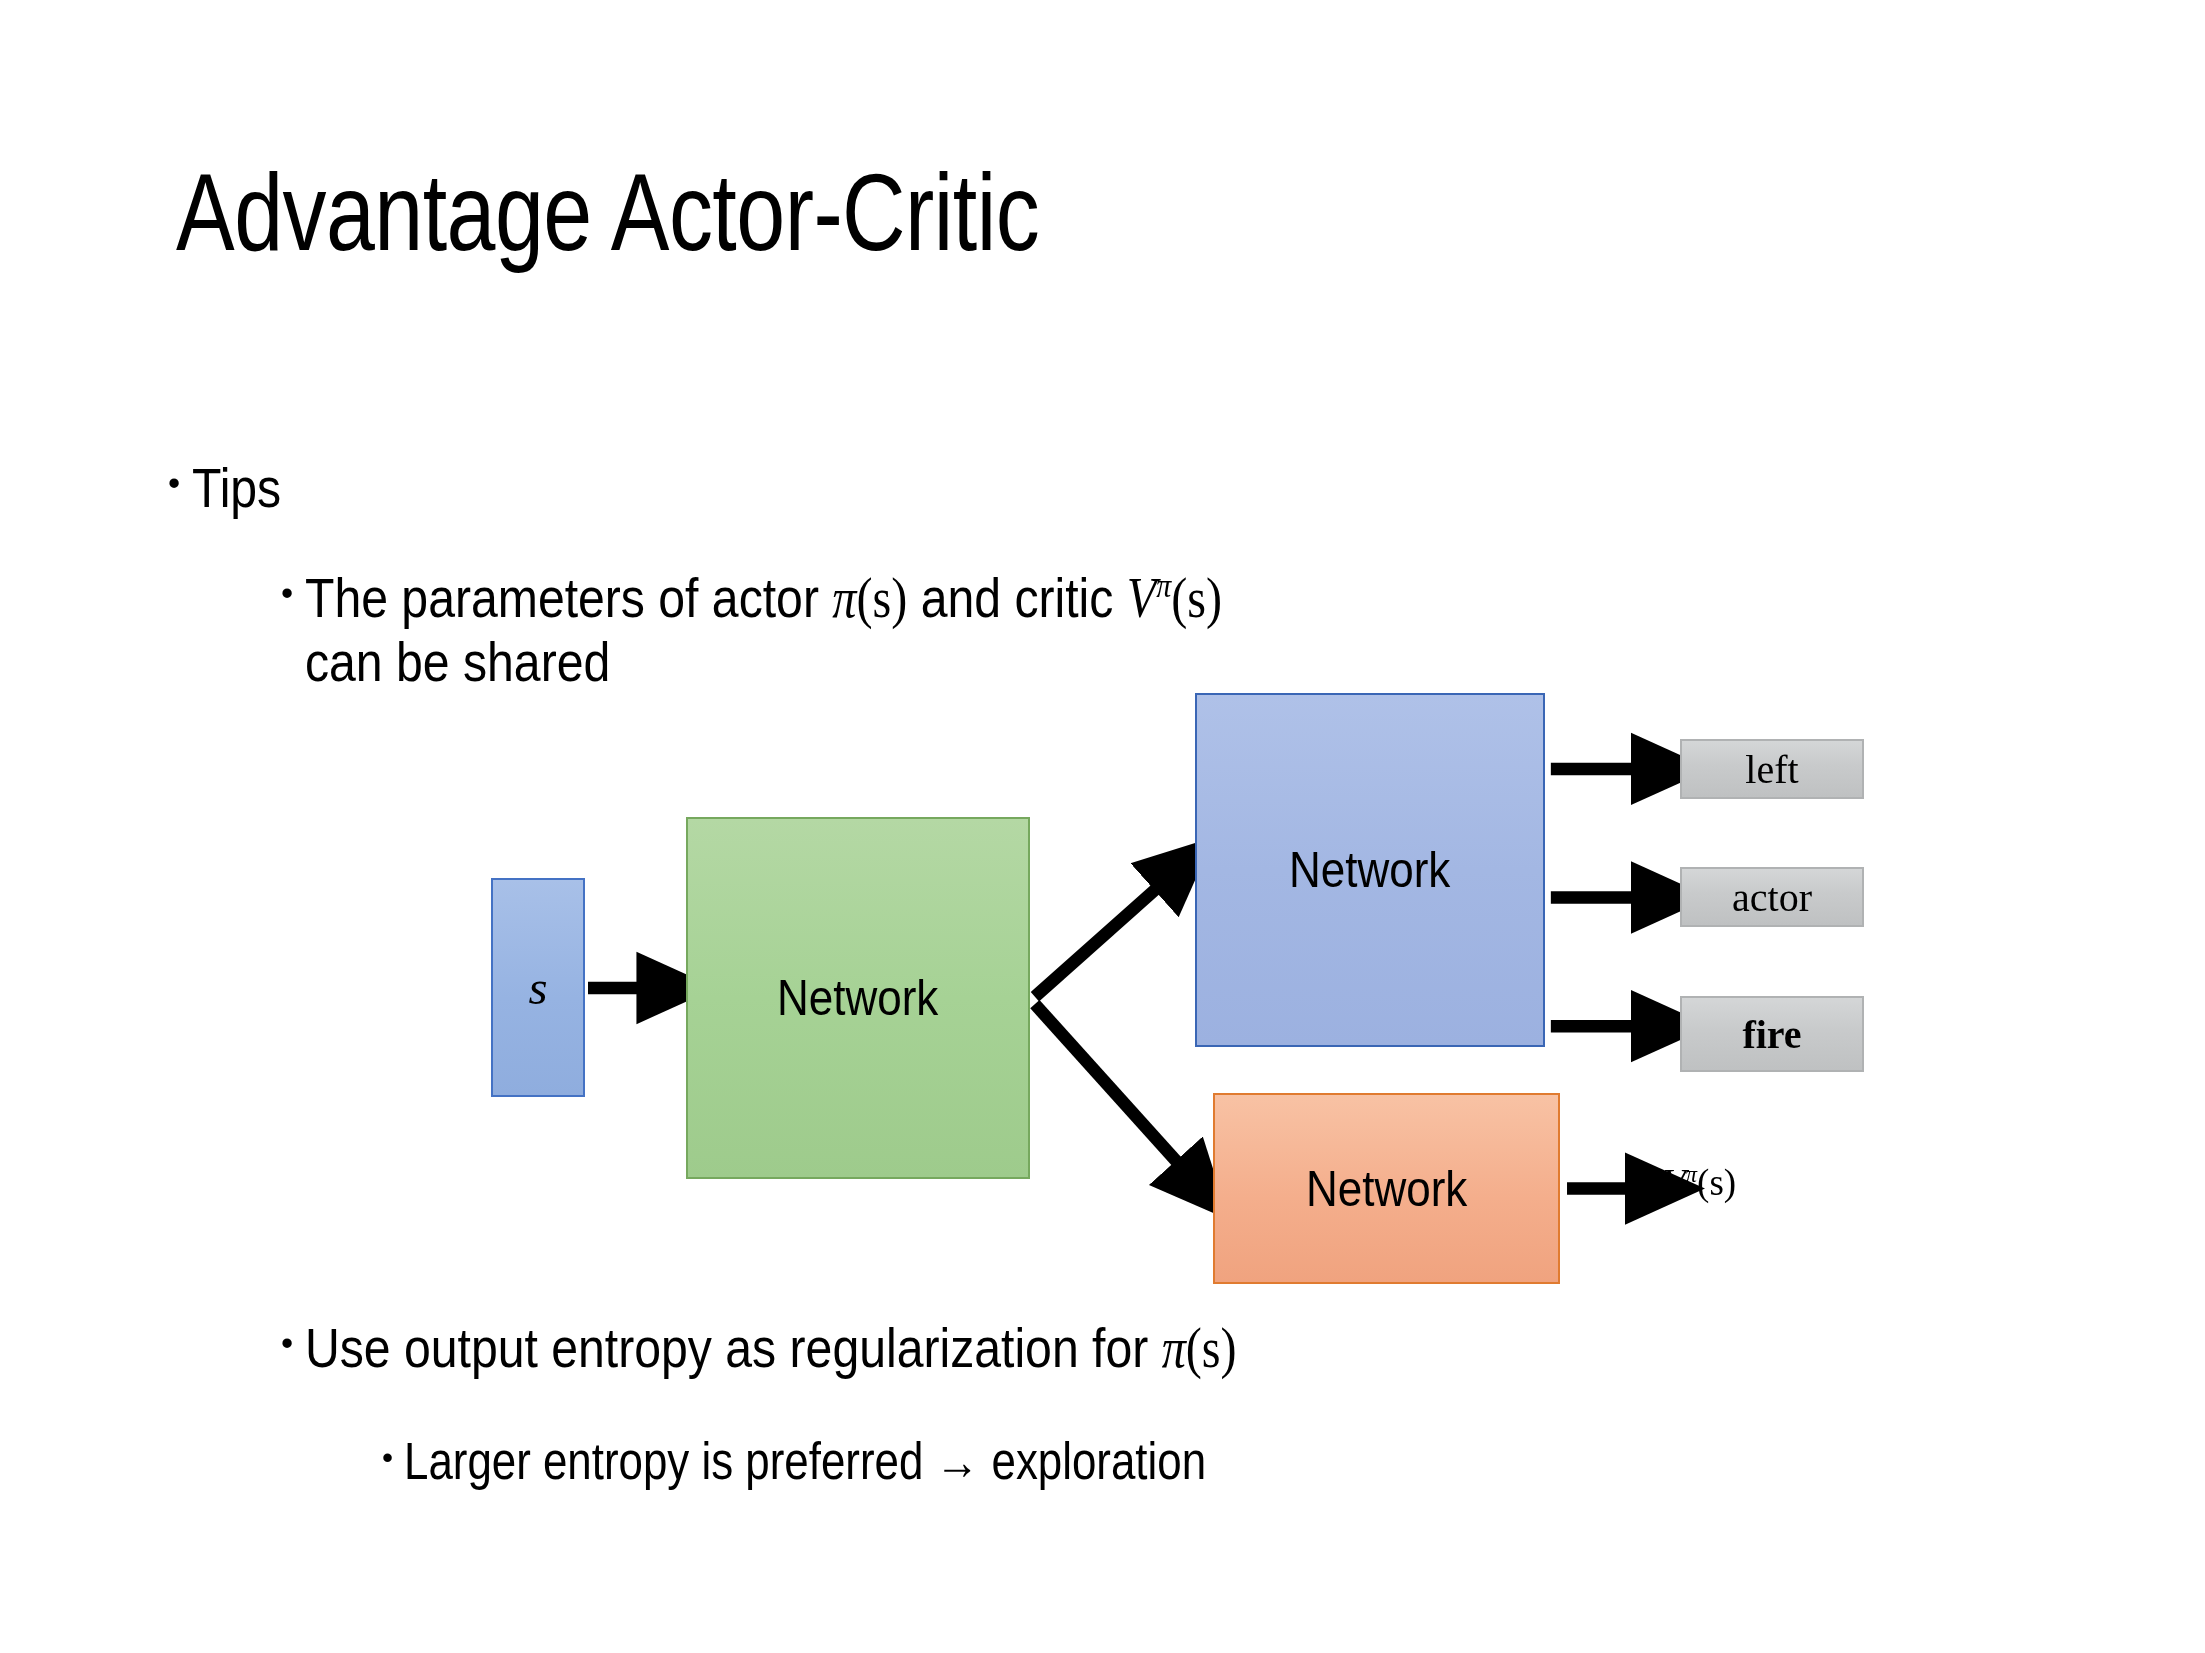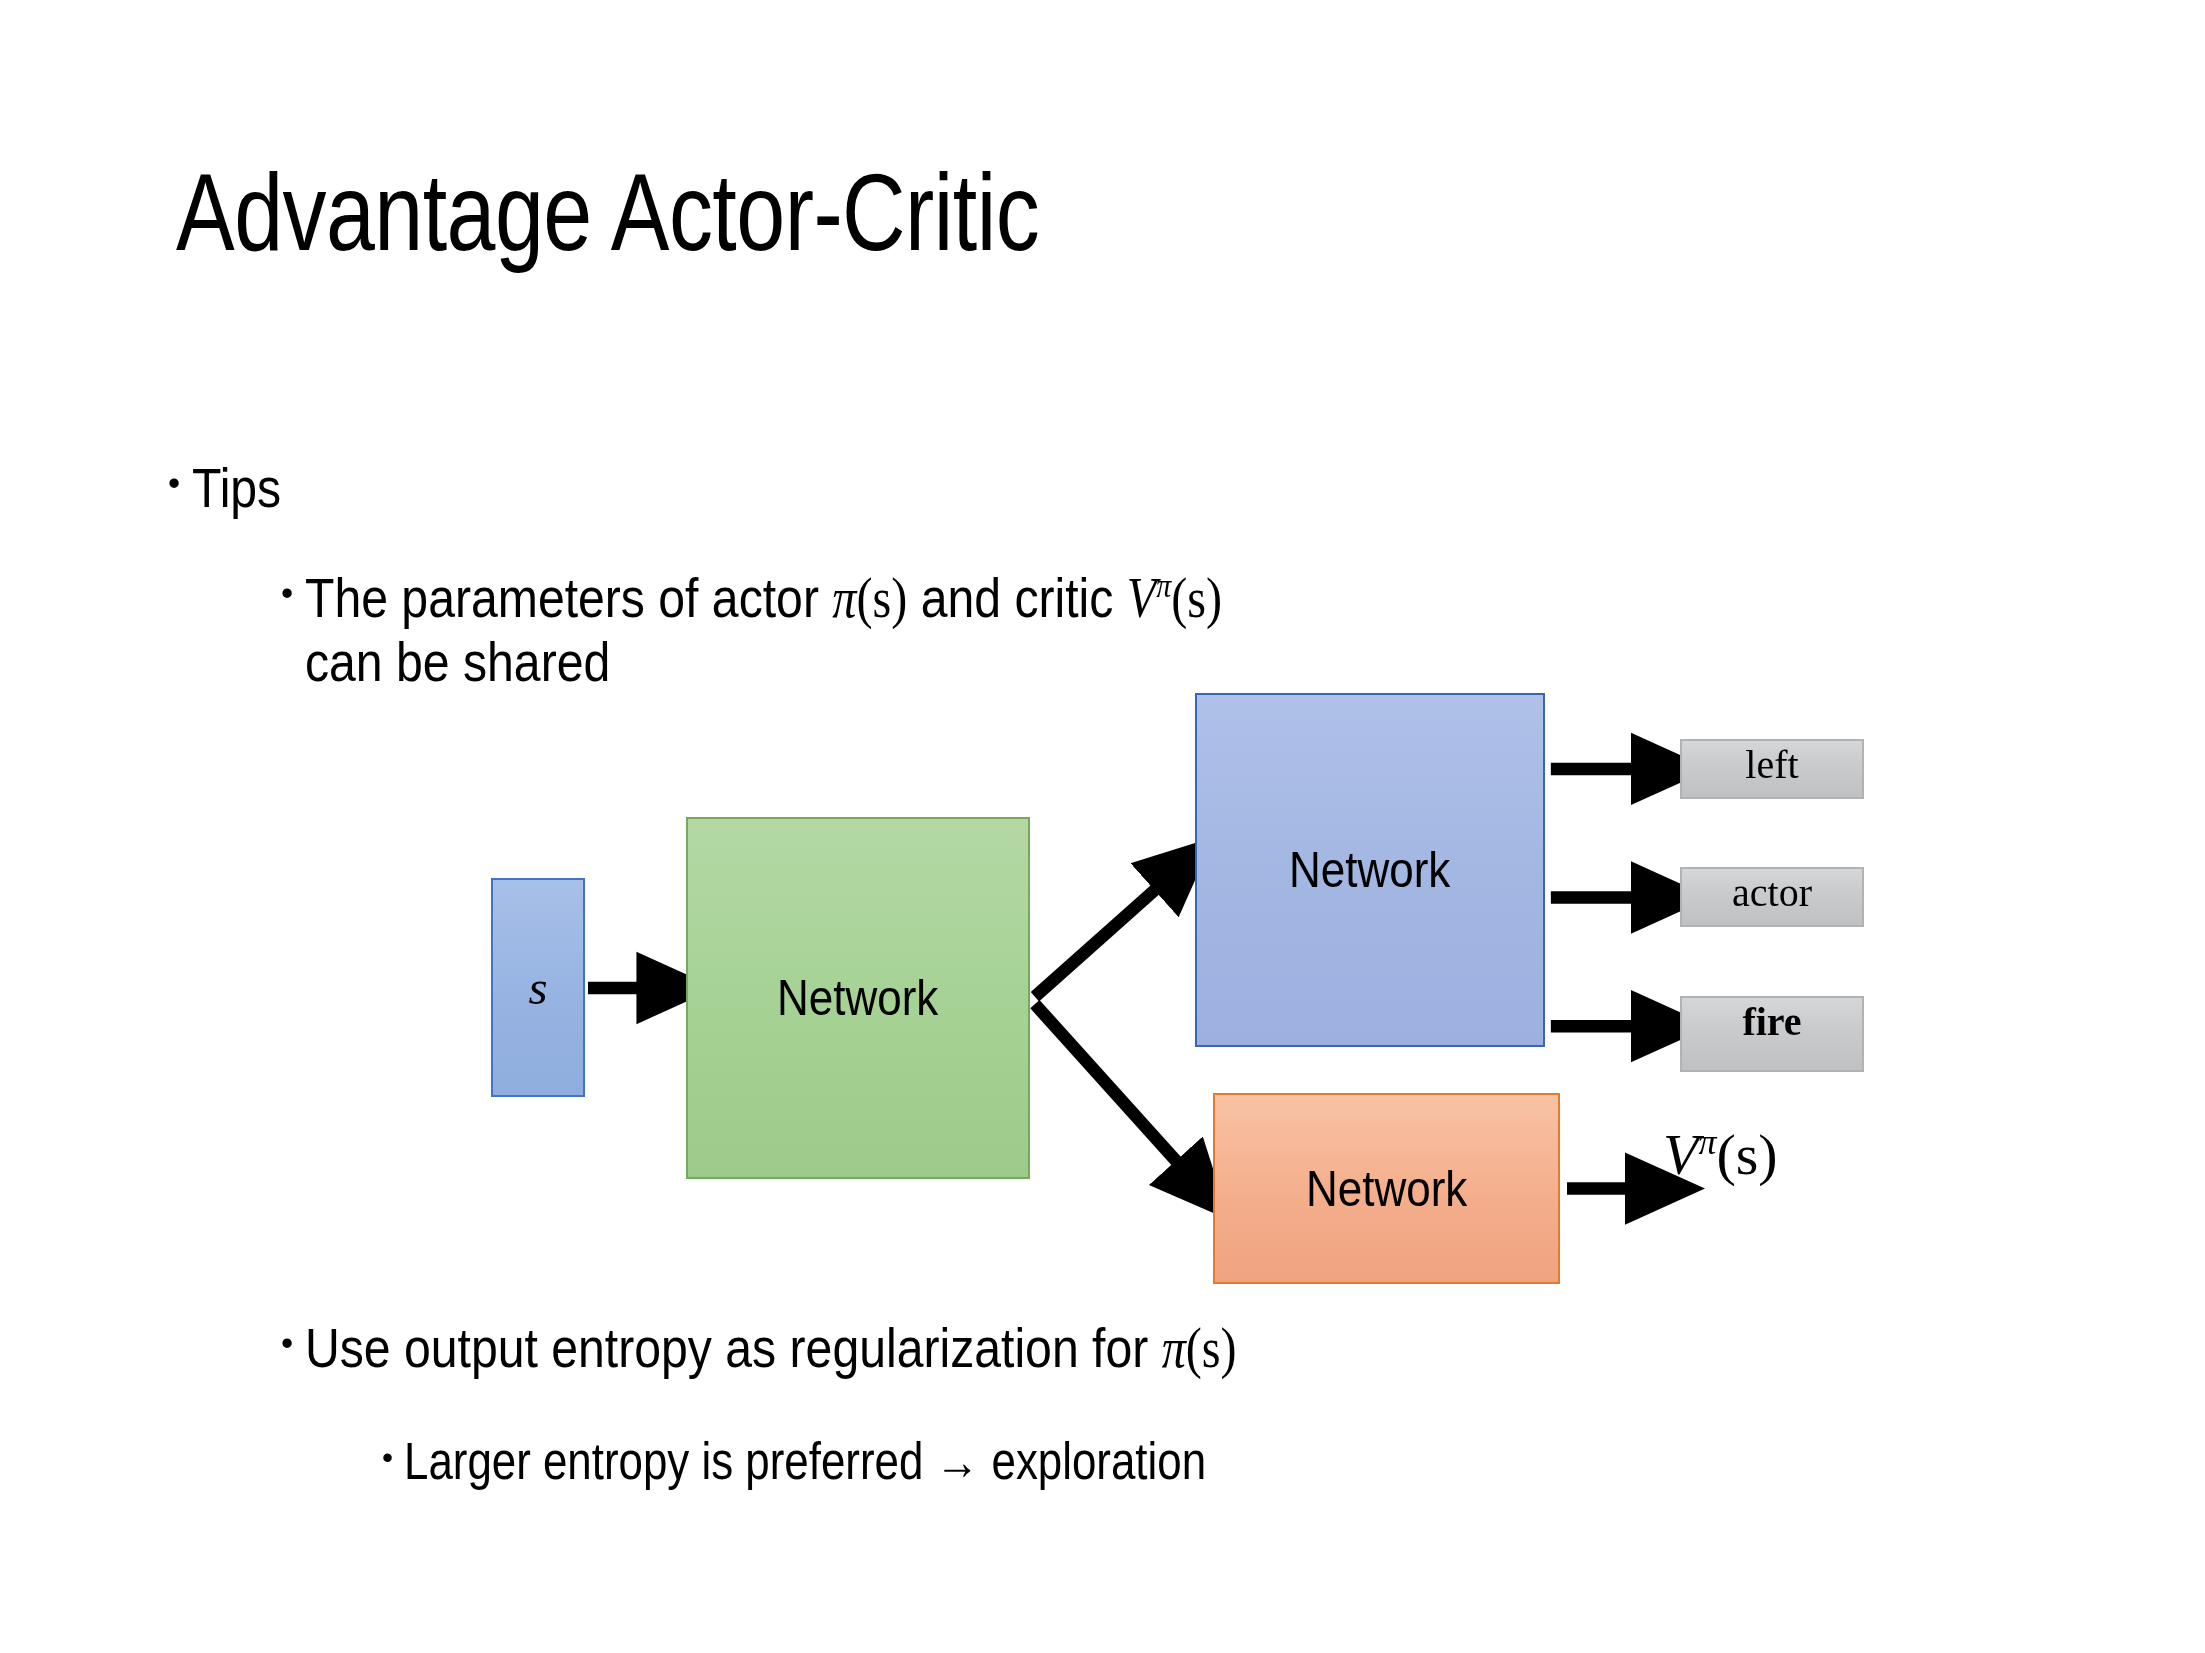--- a/index.html
+++ b/index.html
@@ -138,41 +138,42 @@
   #box-net-critic {
     left: 1213px; top: 1093px; width: 347px; height: 191px;
     background: linear-gradient(180deg, #f8c2a4 0%, #f4ae8c 55%, #f0a37f 100%);
     border: 2.2px solid #e07b30;
   }
 
   .outbox {
     position: absolute;
     box-sizing: border-box;
     display: flex;
+    align-items: center;
     justify-content: center;
     background: linear-gradient(180deg, #d4d6d7 0%, #c8cacb 45%, #bfc1c2 100%);
     border: 2.2px solid #b0b2b3;
     pointer-events: auto;
   }
   .outbox .lbl {
     font-family: "Liberation Serif", "DejaVu Serif", serif;
     font-size: 40px;
     color: #000;
   }
   #out-left  { left: 1680px; top: 739px; width: 184px; height: 60px; }
   #out-right { left: 1680px; top: 867px; width: 184px; height: 60px; }
   #out-fire  { left: 1680px; top: 996px; width: 184px; height: 76px; font-weight: bold; }
 
   #vpi-out {
     position: absolute;
     left: 1663px;
-    top: 1121px;
-    font-family: "Liberation Serif", "DejaVu Serif", serif;
-    font-style: italic;
-    font-size: 58px;
+    top: 1161px;
+    font-family: "Liberation Serif", "DejaVu Serif", serif;
+    font-style: italic;
+    font-size: 37px;
     color: #000;
     white-space: nowrap;
   }
   #vpi-out sup { font-size: 0.62em; vertical-align: super; line-height: 0; }
 
   svg#arrows {
     position: absolute;
     left: 0; top: 0;
     width: 2205px; height: 1654px;
     pointer-events: none;

